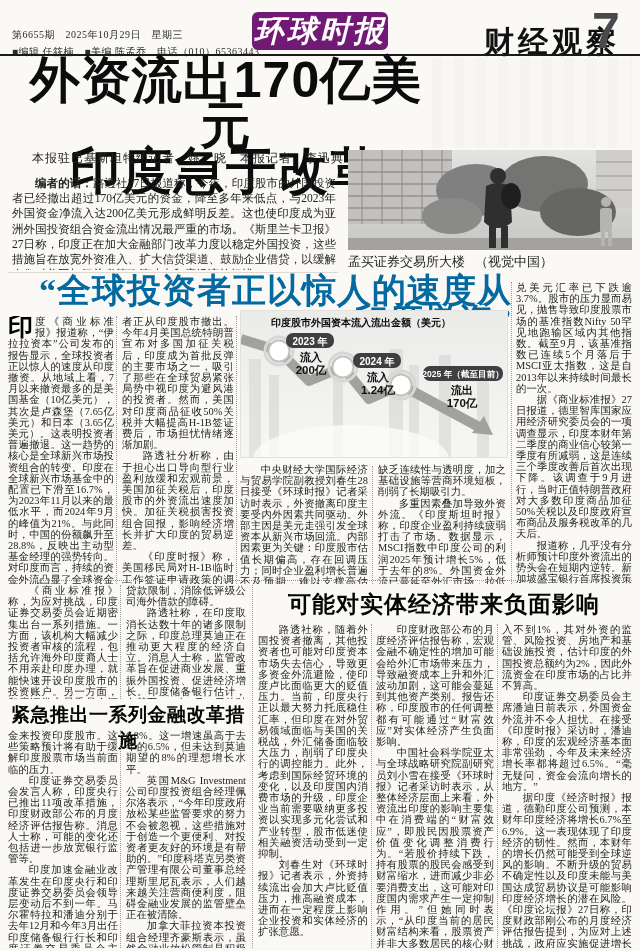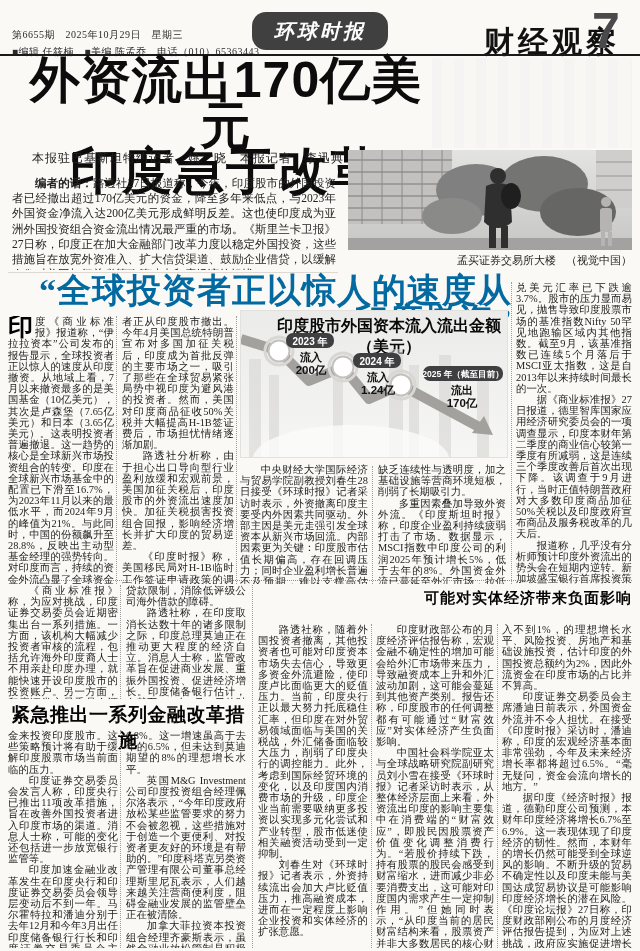--- a/index.html
+++ b/index.html
@@ -2,23 +2,23 @@
 <html><head>
 <meta charset="utf-8">
 <style>
   html,body{margin:0;padding:0;background:#e8e6e2;}
   .page{position:relative;width:640px;height:951px;margin:0 auto;background:#faf9f6;overflow:hidden;
         font-family:"Liberation Serif","DejaVu Serif",serif;color:#1b1b1b;}
   .abs{position:absolute;}
 
   
   .mast-small{font-size:10px;line-height:15px;color:#2a2a2a;letter-spacing:.5px;margin-top:13px;}
-  .logo-box{left:252px;top:12px;width:136px;height:38px;background:#404040;color:#fdfdfd;
-            display:flex;align-items:center;justify-content:center;font-size:20px;font-weight:bold;
-            font-style:italic;letter-spacing:3px;border-radius:14px;}
+  .logo-box{left:252px;top:12px;width:136px;height:38px;background:#701a75;color:#fdfdfd;
+            display:flex;align-items:center;justify-content:center;font-size:30px;font-weight:bold;
+            font-style:italic;letter-spacing:3px;border-radius:6px;}
   .section-name{left:484px;top:22px;font-size:30px;font-weight:900;letter-spacing:4px;color:#111;}
   .page-number{left:592px;top:2px;font-size:50px;font-weight:bold;color:#4a4a4c;
                font-family:"Liberation Sans","DejaVu Sans",sans-serif;}
   .mast-rule{left:0;top:54px;width:640px;height:2px;background:#1a1a1a;}
 
   
   .hl-wrap{left:8px;top:57px;width:436px;text-align:center;
            font-family:"Liberation Sans","DejaVu Sans",sans-serif;color:#0c0c0c;}
   .hl1{font-size:50px;line-height:46px;font-weight:900;letter-spacing:1px;}
   .hl2{font-size:50px;line-height:44px;font-weight:900;letter-spacing:2px;}
@@ -26,43 +26,43 @@
   .deco-bldg{left:432px;top:58px;width:200px;height:90px;opacity:.35;
      background:repeating-linear-gradient(90deg,#ececec 0 10px,#f6f5f3 10px 22px),
                 repeating-linear-gradient(0deg,#e7e7e7 0 6px,#f3f2f0 6px 13px);}
   .editor-note{left:12px;top:176px;width:324px;height:94px;font-size:11.5px;line-height:15.2px;
                text-align:justify;text-indent:2em;color:#232323;overflow:hidden;}
   .editor-note .lbl{font-weight:bold;}
   .lead-sep{left:8px;top:272px;width:330px;height:1px;background:#ddd9d2;}
 
   
   .photo{left:348px;top:150px;width:284px;height:100px;overflow:hidden;background:#d7d7d7;}
-  .photo-caption{left:348px;top:253px;width:284px;text-align:right;font-size:11px;color:#1e1e1e;}
+  .photo-caption{left:348px;top:253px;width:284px;text-align:left;font-size:13px;color:#1e1e1e;}
   .photo-caption .credit{margin-left:10px;}
 
   
   .sec1-headline{left:8px;top:276px;width:504px;text-align:right;font-size:34px;line-height:30px;
                  font-weight:900;letter-spacing:1px;color:#0369a1;}
   .bodytext{font-size:10.4px;line-height:11.2px;text-align:justify;color:#1c1c1c;overflow:hidden;}
   .bodytext p{margin:0;text-indent:2em;}
   .bodytext p.cont{text-indent:0;}
   .dropcap{float:left;font-size:25px;line-height:22px;font-weight:bold;padding-right:2px;color:#000;}
   .vrule{border-left:1px dotted #9b9b9b;width:0;}
   .hrule-dot{border-top:1px dotted #8f8f8f;height:0;}
 
   
   .chart{left:240px;top:310px;width:268px;height:148px;background:linear-gradient(#ebebea,#f6f6f4);
          border:1px solid #e2e1de;box-sizing:border-box;overflow:hidden;}
-  .chart-title{position:absolute;left:30px;top:5px;width:236px;text-align:center;font-size:16px;
+  .chart-title{position:absolute;left:30px;top:5px;width:236px;text-align:left;font-size:10px;
                font-weight:bold;font-family:"Liberation Sans","DejaVu Sans",sans-serif;color:#0a0a0a;}
 
   
   .secL-headline{left:8px;top:702px;width:240px;text-align:center;font-size:19px;font-weight:900;
                  letter-spacing:.5px;color:#050505;}
-  .secR-headline{left:256px;top:589px;width:376px;text-align:right;font-size:15px;font-weight:900;
+  .secR-headline{left:256px;top:589px;width:376px;text-align:center;font-size:23px;font-weight:900;
                  letter-spacing:1px;color:#050505;}
 </style>
 </head>
 <body>
 
 <div class="page">
 
   <div class="abs mast-small" style="left:12px;top:14px;">第6655期　2025年10月29日　星期三</div>
   <div class="abs mast-small" style="left:12px;top:31px;">■编辑 任筱楠　■美编 陈孟乔　电话（010）65363443</div>
   <div class="abs logo-box">
@@ -221,21 +221,21 @@
   <div class="abs bodytext" style="left:8px;top:585px;width:110px;height:114px;">
       <p>《商业标准报》称，为应对挑战，印度证券交易委员会近期密集出台一系列措施。一方面，该机构大幅减少投资者审核的流程，包括允许海外印度裔人士不用亲赴印度办理，就能快速开设印度股市的投资账户。另一方面，印度证券交易委员会还出台措施，允许更多投资者在满足一定条件时，通过银行信贷获取资</p>
     </div>
   <div class="abs bodytext" style="left:126px;top:585px;width:120px;height:114px;">
       <p class="cont">贷款限制，消除低评级公司海外借款的障碍。</p>
       <p>路透社称，在印度取消长达数十年的诸多限制之际，印度总理莫迪正在推动更大程度的经济自立。消息人士称，监管改革旨在促进商业发展、重振外国投资、促进经济增长。印度储备银行估计，在截至2026年3月31日的财政年度，印度经济将增长</p>
     </div>
   <div class="abs secL-headline">紧急推出一系列金融改革措施</div>
   <div class="abs bodytext" style="left:8px;top:730px;width:110px;height:218px;">
       <p class="cont">金来投资印度股市。这些策略预计将有助于缓解印度股票市场当前面临的压力。</p>
-      <p>印度证券交易委员会发言人称，印度央行已推出11项改革措施，旨在改善外国投资者进入印度市场的渠道。消息人士称，可能的变化还包括进一步放宽银行监管等。</p>
+      <p>印度证券交易委员会发言人称，印度央行已推出11项改革措施，印度财政部公布的月度经济评估报告称。消息人士称，可能的变化还包括进一步放宽银行监管等。</p>
       <p>印度加速金融业改革发生在印度央行和印度证券交易委员会领导层变动后不到一年。马尔霍特拉和潘迪分别于去年12月和今年3月出任印度储备银行行长和印度证券交易委员会主席。两人之前曾在财政部共事，致力于扭转2016年至2018年债务危机后形成的严格监管局面。新领导层正在推动放松资本缓冲要求和</p>
     </div>
   <div class="abs bodytext" style="left:126px;top:730px;width:120px;height:218px;">
       <p class="cont">6.8%。这一增速虽高于去年的6.5%，但未达到莫迪期望的8%的理想增长水平。</p>
       <p>英国M&amp;G Investment公司印度投资组合经理佩尔洛表示，“今年印度政府放松某些监管要求的努力不会被忽视，这些措施对于创造一个更便利、对投资者更友好的环境是有帮助的。”印度科塔克另类资产管理有限公司董事总经理斯里尼瓦表示，人们越来越关注营商便利度，阻碍金融业发展的监管壁垒正在被清除。</p>
       <p>加拿大菲拉资本投资组合经理齐豪斯表示，虽然金融业放松管制是积极的举措，但只有深层次的改革才能释放印度市场的力量。</p>
     </div>
   <div class="abs vrule" style="left:120px;top:585px;height:114px;"></div>
   <div class="abs vrule" style="left:120px;top:730px;height:218px;"></div>
   <div class="abs vrule" style="left:252px;top:585px;height:363px;"></div>
@@ -243,20 +243,20 @@
   <div class="abs secR-headline">可能对实体经济带来负面影响</div>
   <div class="abs bodytext" style="left:258px;top:624px;width:110px;height:324px;">
       <p>路透社称，随着外国投资者撤离，其他投资者也可能对印度资本市场失去信心，导致更多资金外流避险，使印度卢比面临更大的贬值压力。当前，印度央行正以最大努力托底稳住汇率，但印度在对外贸易领域面临与美国的关税战，外汇储备面临较大压力，削弱了印度央行的调控能力。此外，考虑到国际经贸环境的变化，以及印度国内消费市场的升级，印度企业当前需要吸纳更多投资以实现多元化尝试和产业转型，股市低迷使相关融资活动受到一定抑制。</p>
       <p>刘春生对《环球时报》记者表示，外资持续流出会加大卢比贬值压力，推高融资成本，进而在一定程度上影响企业投资和实体经济的扩张意愿。</p>
     </div>
   <div class="abs bodytext" style="left:376px;top:624px;width:118px;height:324px;">
       <p>印度财政部公布的月度经济评估报告称，宏观金融不确定性的增加可能会给外汇市场带来压力，导致融资成本上升和外汇波动加剧，这可能会蔓延到其他资产类别。报告还称，印度股市的任何调整都有可能通过“财富效应”对实体经济产生负面影响。</p>
       <p>中国社会科学院亚太与全球战略研究院副研究员刘小雪在接受《环球时报》记者采访时表示，从整体经济层面上来看，外资流出印度的影响主要集中在消费端的“财富效应”，即股民因股票资产价值变化调整消费行为。“若股价持续下跌，持有股票的股民会感受到财富缩水，进而减少非必要消费支出，这可能对印度国内需求产生一定抑制作用。”但她同时表示，“从印度当前的居民财富结构来看，股票资产并非大多数居民的核心财富，因此财富效应对消费的整体影响不会过于显著。”</p>
     </div>
   <div class="abs bodytext" style="left:502px;top:624px;width:130px;height:324px;">
-      <p class="cont">入不到1%，的理想增长水平、风险投资、房地产和基础设施投资，估计印度的外国投资总额约为2%，因此外流资金在印度市场的占比并不算高。</p>
+      <p class="cont">入不到1%，其对外资的监管、风险投资、房地产和基础设施投资，估计印度的外国投资总额约为2%，因此外流资金在印度市场的占比并不算高。</p>
       <p>印度证券交易委员会主席潘迪日前表示，外国资金外流并不令人担忧。在接受《印度时报》采访时，潘迪称，印度的宏观经济基本面非常强劲，今年及未来经济增长率都将超过6.5%。“毫无疑问，资金会流向增长的地方。”</p>
       <p>据印度《经济时报》报道，德勤印度公司预测，本财年印度经济将增长6.7%至6.9%。这一表现体现了印度经济的韧性。然而，本财年的增长仍然可能受到全球逆风的影响。不断升级的贸易不确定性以及印度未能与美国达成贸易协议是可能影响印度经济增长的潜在风险。《印度论坛报》27日称，印度财政部刚公布的月度经济评估报告提到，为应对上述挑战，政府应实施促进增长的结构性改革，预计将减轻全球逆风带来的负面影响，并在2026财年的剩余时间内维持经济上涨的势头。▲</p>
     </div>
   <div class="abs vrule" style="left:371px;top:624px;height:324px;"></div>
   <div class="abs vrule" style="left:497px;top:624px;height:324px;"></div>
 
 </div>
 
 </body></html>

